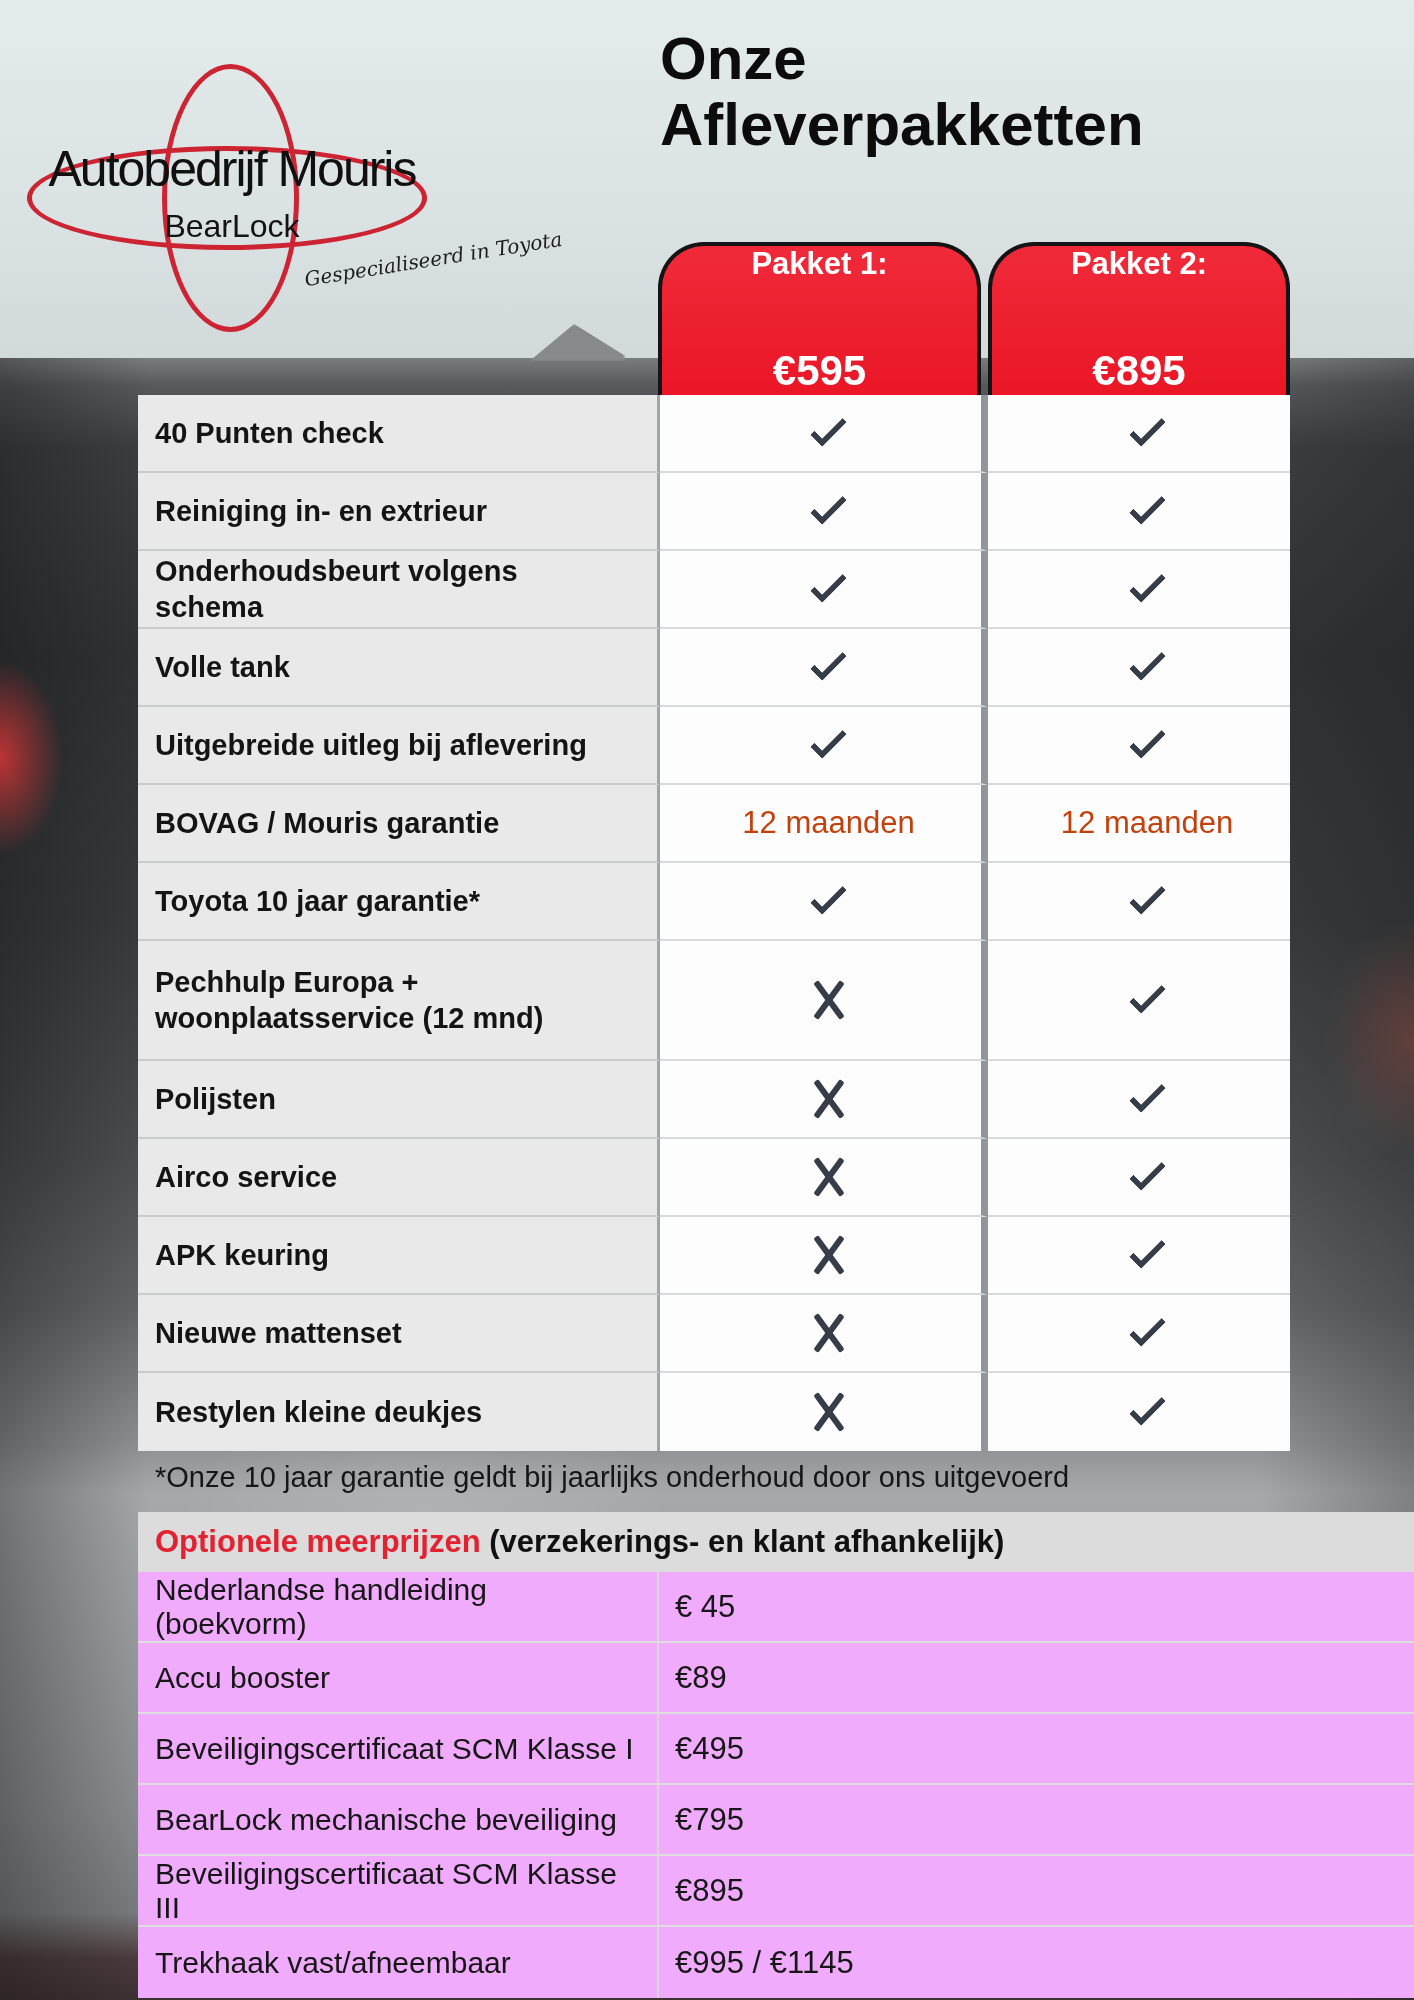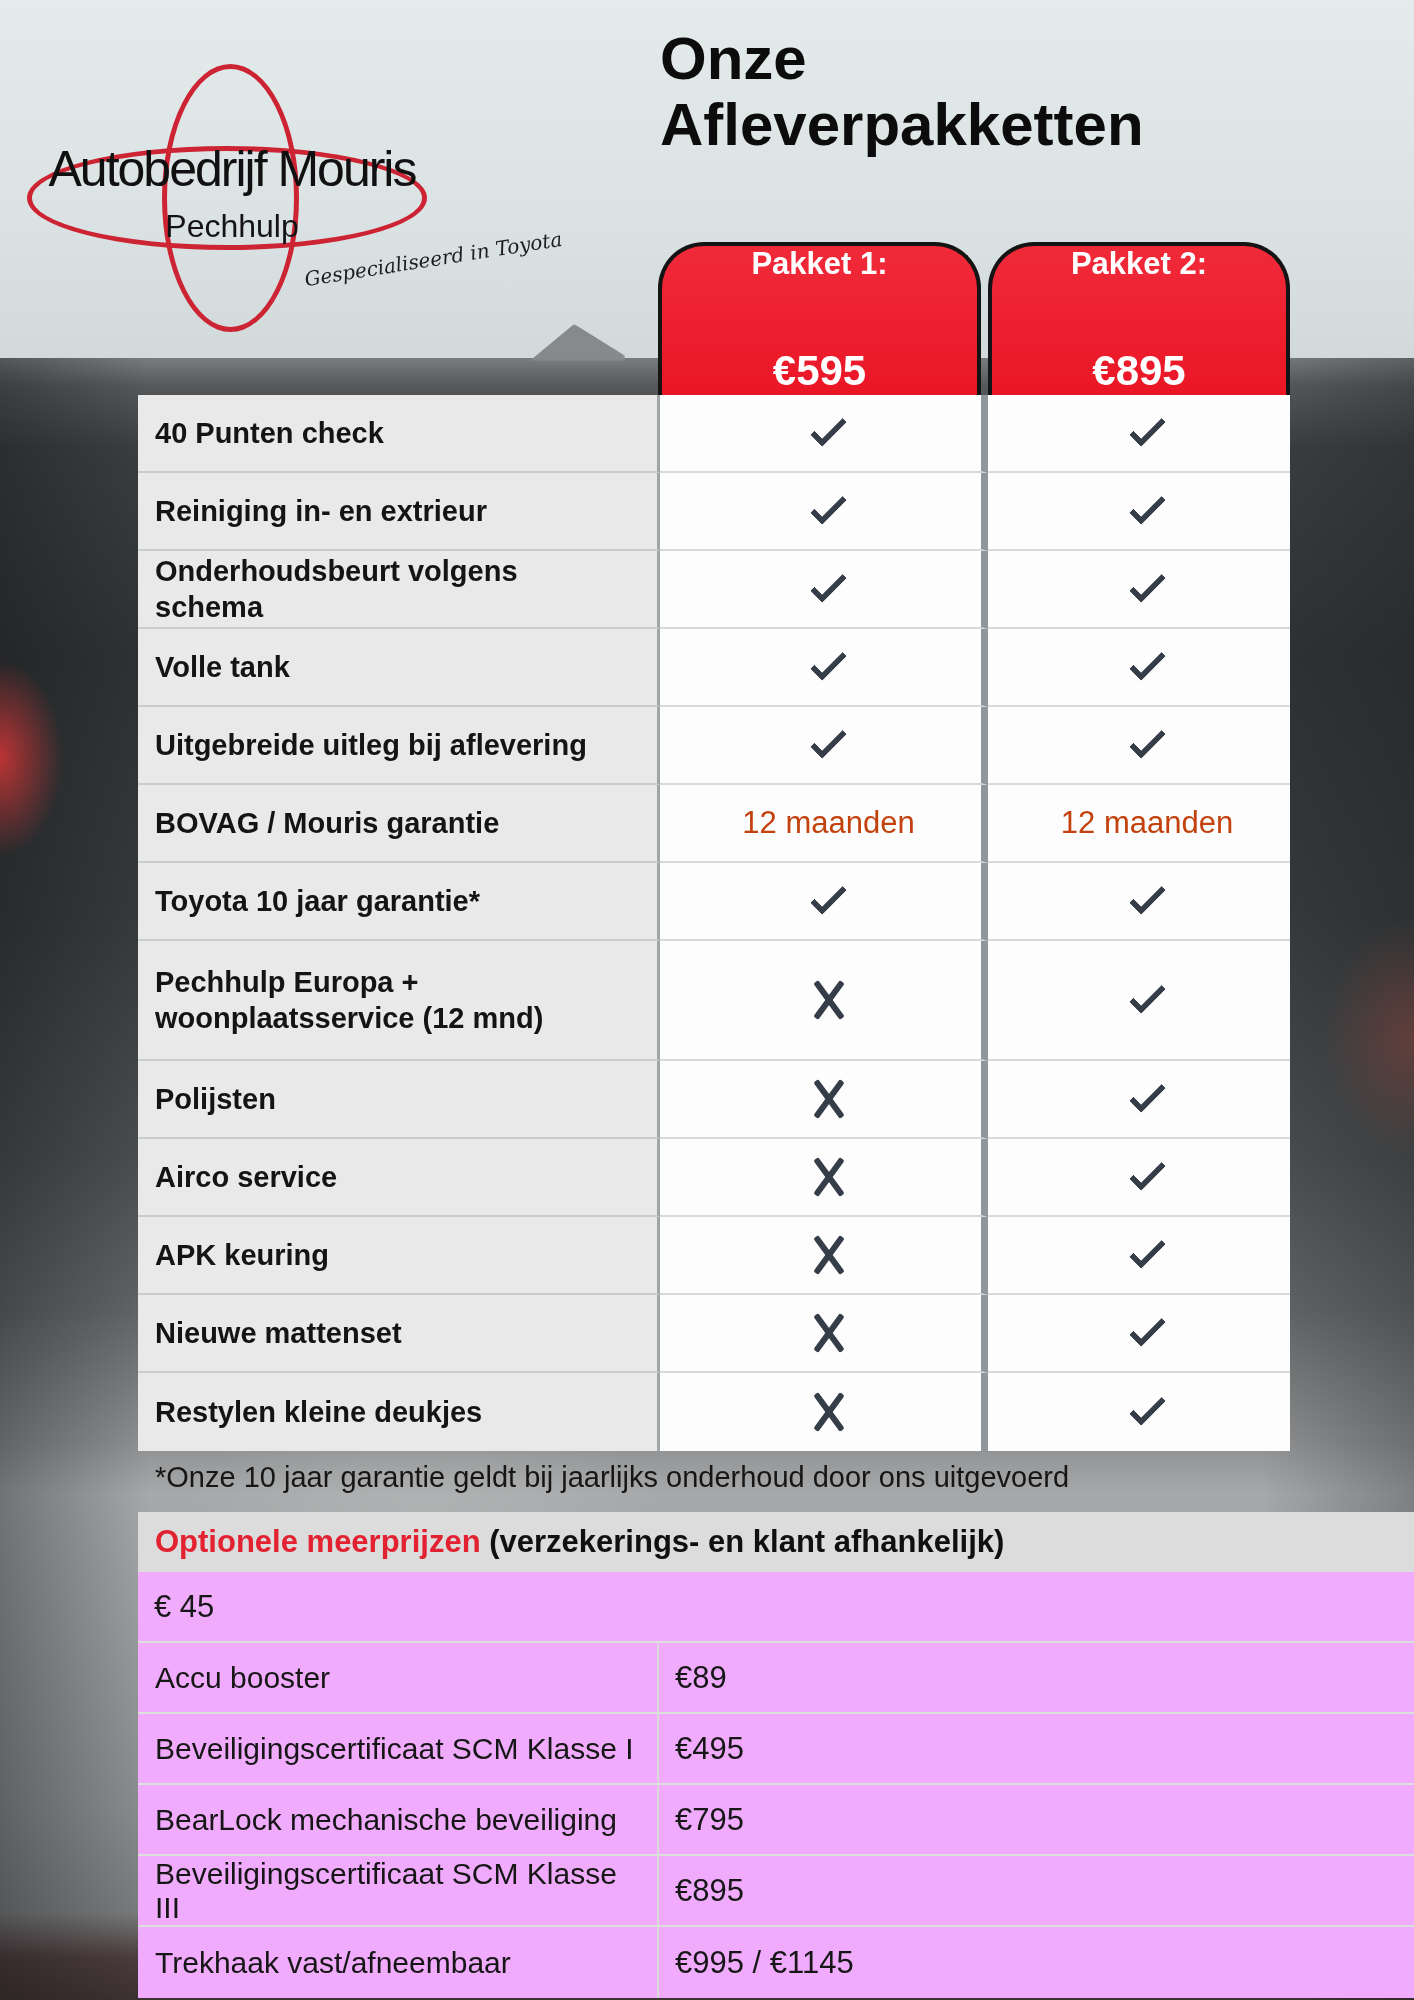--- a/index.html
+++ b/index.html
@@ -94,21 +94,21 @@
 <div class="page">
 
   <div class="bg-sky"></div>
   <div class="bg-photo"></div>
   <div class="fin"></div>
 
   <div class="logo-group">
     <div class="ellipse-h"></div>
     <div class="ellipse-v"></div>
     <div class="logo-name">Autobedrijf Mouris</div>
-    <div class="logo-town">Pechhulp</div>
+    <div class="logo-town">BearLock</div>
     <div class="logo-tagline">Gespecialiseerd in Toyota</div>
   </div>
 
   <h1 class="title">
     <span>Onze</span>
     <span>Afleverpakketten</span>
   </h1>
 
   <div class="tab tab-1">
     <div class="tab-name">Pakket 1:</div>
@@ -236,20 +236,21 @@
   </div>
 
   <div class="footnote">*Onze 10 jaar garantie geldt bij jaarlijks onderhoud door ons uitgevoerd</div>
 
   <div class="opt">
     <div class="opt-header">
       <span class="red">Optionele meerprijzen</span>
         <span class="blk"> (verzekerings- en klant afhankelijk)</span>
     </div>
     <div class="opt-row">
+      <div class="opt-label">Nederlandse handleiding (boekvorm)</div>
       <div class="opt-price">€ 45</div>
     </div>
     <div class="opt-row">
       <div class="opt-label">Accu booster</div>
       <div class="opt-price">€89</div>
     </div>
     <div class="opt-row">
       <div class="opt-label">Beveiligingscertificaat SCM Klasse I</div>
       <div class="opt-price">€495</div>
     </div>

